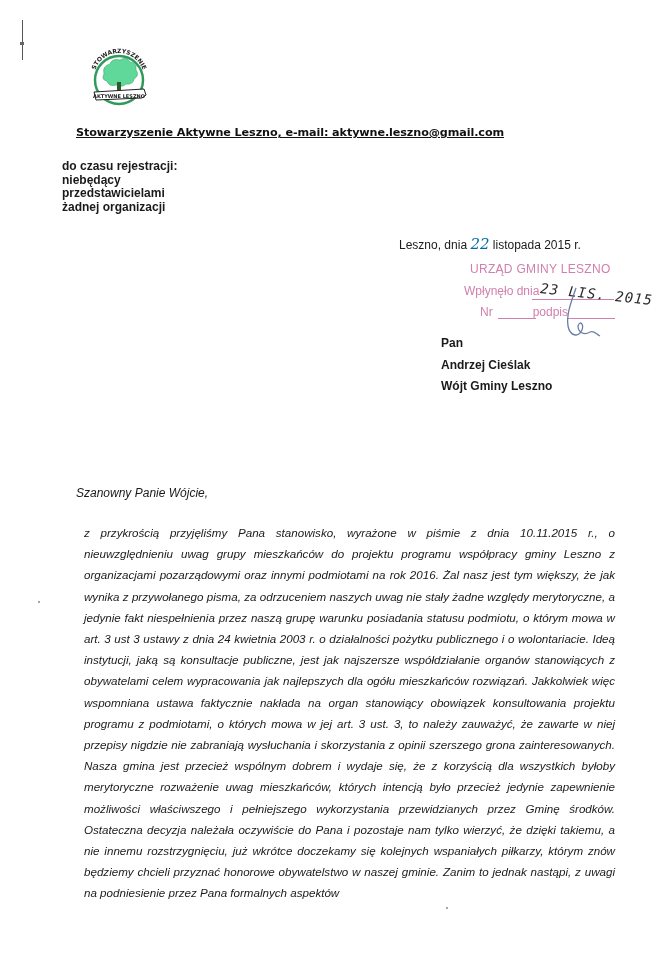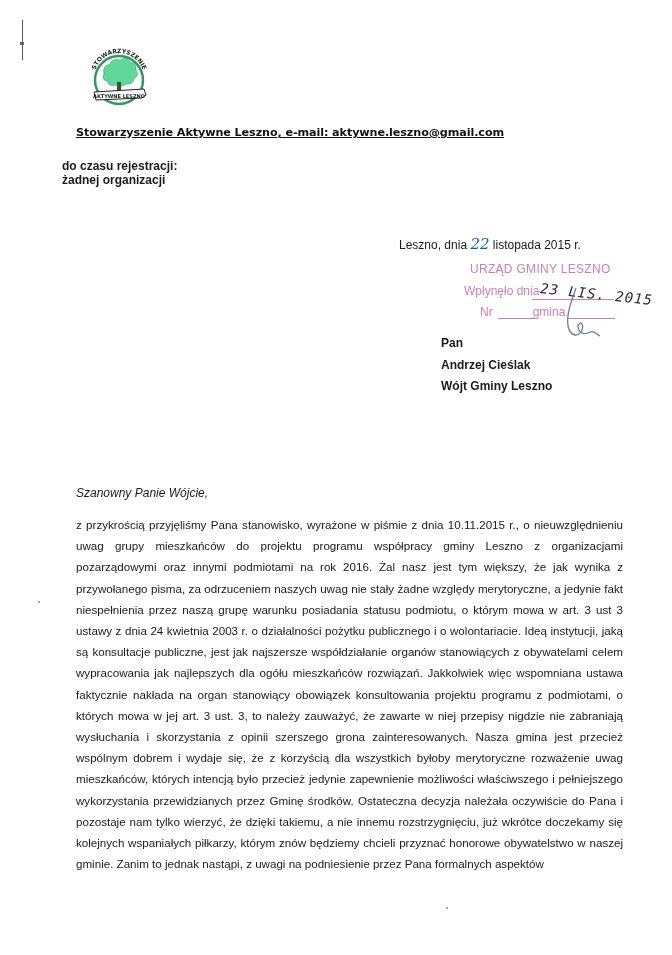--- a/index.html
+++ b/index.html
@@ -20,21 +20,21 @@
   .stamp .s3 { position:absolute; left:18px; top:43px; white-space:nowrap; }
   .stamp .rule1 { position:absolute; left:70px; top:37px; width:82px; border-bottom:1px solid #d17fae; }
   .stamp .rule2 { position:absolute; left:36px; top:56px; width:38px; border-bottom:1px solid #d17fae; }
   .stamp .rule3 { position:absolute; left:105px; top:56px; width:48px; border-bottom:1px solid #d17fae; }
   .stamp .date-hand { position:absolute; left:78px; top:24px; font-family:"DejaVu Sans Mono", monospace; font-size:14px;
                       color:#2b2b2b; font-style:italic; transform:rotate(6deg); white-space:nowrap; letter-spacing:1px; }
   .signature { left:548px; top:286px; width:60px; height:58px; }
   .addressee { left:441px; top:333px; font-size:12px; font-weight:bold; line-height:21.5px; }
   .salutation { left:76px; top:486px; font-size:12px; font-style:italic; }
   .body-text { left:76px; top:514px; width:547px; font-size:11.6px; line-height:21.2px; text-align:justify; }
-  .body-text p { margin:0; }
+  .body-text p { margin:8px;font-style:italic; }
   .speck { width:2px; height:2px; background:#888; border-radius:1px; }
 </style>
 </head>
 <body>
 
 <div class="abs margin-mark"></div>
 <div class="abs margin-mark2"></div>
 
 <svg class="abs logo" viewBox="0 0 70 62">
   <defs>
@@ -51,31 +51,32 @@
   <g>
     <path d="M10,46 L60,43 L62,49 L58,52 L12,54 Z" fill="#ffffff" stroke="#222" stroke-width="1"></path>
     <text x="35" y="51.5" font-family="DejaVu Sans, sans-serif" font-size="5" font-weight="bold" fill="#222" text-anchor="middle">AKTYWNE LESZNO</text>
   </g>
 </svg>
 
 <div class="abs header-line">Stowarzyszenie Aktywne Leszno,  e-mail: aktywne.leszno@gmail.com</div>
 
 <div class="abs recipient-block">
   <div>do czasu rejestracji:</div>
+  <div>niebędący przedstawicielami</div>
   <div>żadnej organizacji</div>
 </div>
 
 <div class="abs date-line"><span>Leszno, dnia </span><span class="date-day">22</span><span> listopada 2015 r.</span></div>
 
 <div class="abs stamp">
   <div class="s1">URZĄD GMINY LESZNO</div>
   <div class="s2">Wpłynęło dnia</div>
   <div class="rule1"></div>
   <div class="date-hand">23 LIS. 2015</div>
-  <div class="s3"><span>Nr</span><span style="display:inline-block;width:40px;"></span><span>gmina</span></div>
+  <div class="s3"><span>Nr</span><span style="display:inline-block;width:40px;"></span><span>podpis</span></div>
   <div class="rule2"></div>
   <div class="rule3"></div>
 </div>
 
 <svg class="abs signature" viewBox="0 0 60 58">
   <path d="M28,2 C24,14 18,28 20,40 C22,50 30,52 34,44 C36,38 32,34 30,40 C30,46 36,50 42,46 C46,44 48,48 52,50" fill="none" stroke="#6a7fa8" stroke-width="1.3"></path>
 </svg>
 
 <div class="abs addressee">
   <div>Pan</div>

